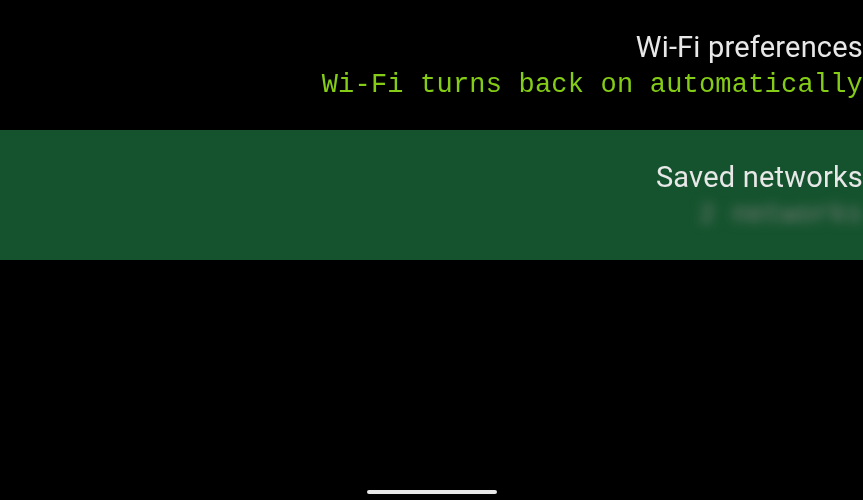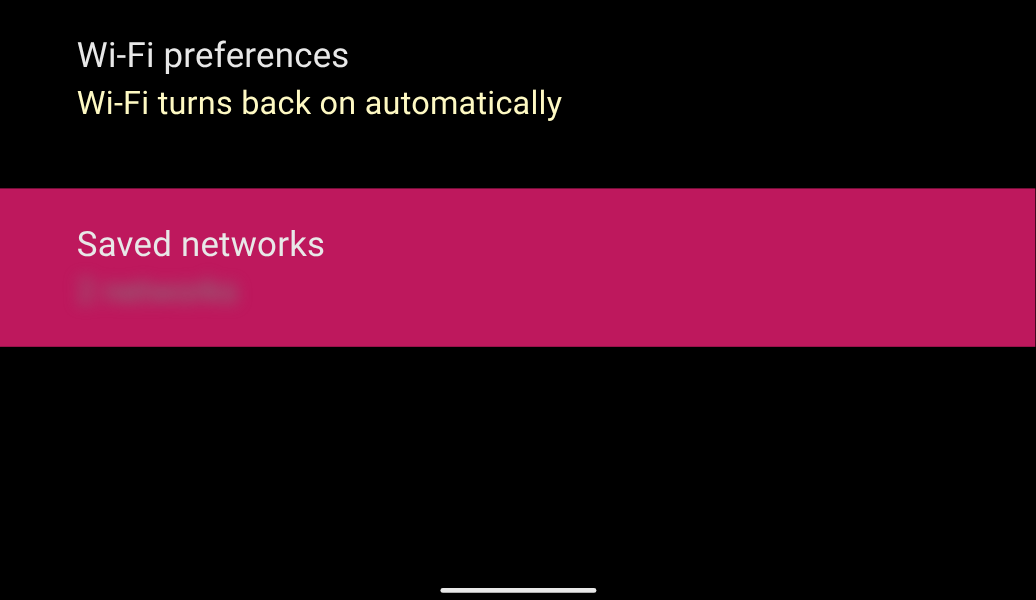--- a/index.html
+++ b/index.html
@@ -15,37 +15,38 @@
       overflow: hidden;
       position: relative;
     }
     .settings-list {
       display: flex;
       flex-direction: column;
     }
     .settings-item {
       padding: 30px 0 30px 64px;
       cursor: pointer;
+      text-align: right;
     }
     .settings-item.highlighted {
-      background: #be185d;
-      margin-top: 25px;
+      background: #14532d;
     }
     .item-title {
       color: #e8e8e8;
       font-size: 29px;
       font-weight: 400;
       margin-bottom: 6px;
       letter-spacing: 0.2px;
     }
     .item-subtitle {
-      color: #fef9c3;
+      color: #84cc16;
       font-size: 27px;
       font-weight: 400;
       letter-spacing: 0.2px;
+      font-family: Liberation Mono, monospace;
     }
     .item-subtitle.blurred {
       filter: blur(6px);
       color: #808080;
     }
     .nav-bar {
       position: absolute;
       bottom: 6px;
       left: 50%;
       transform: translateX(-50%);

